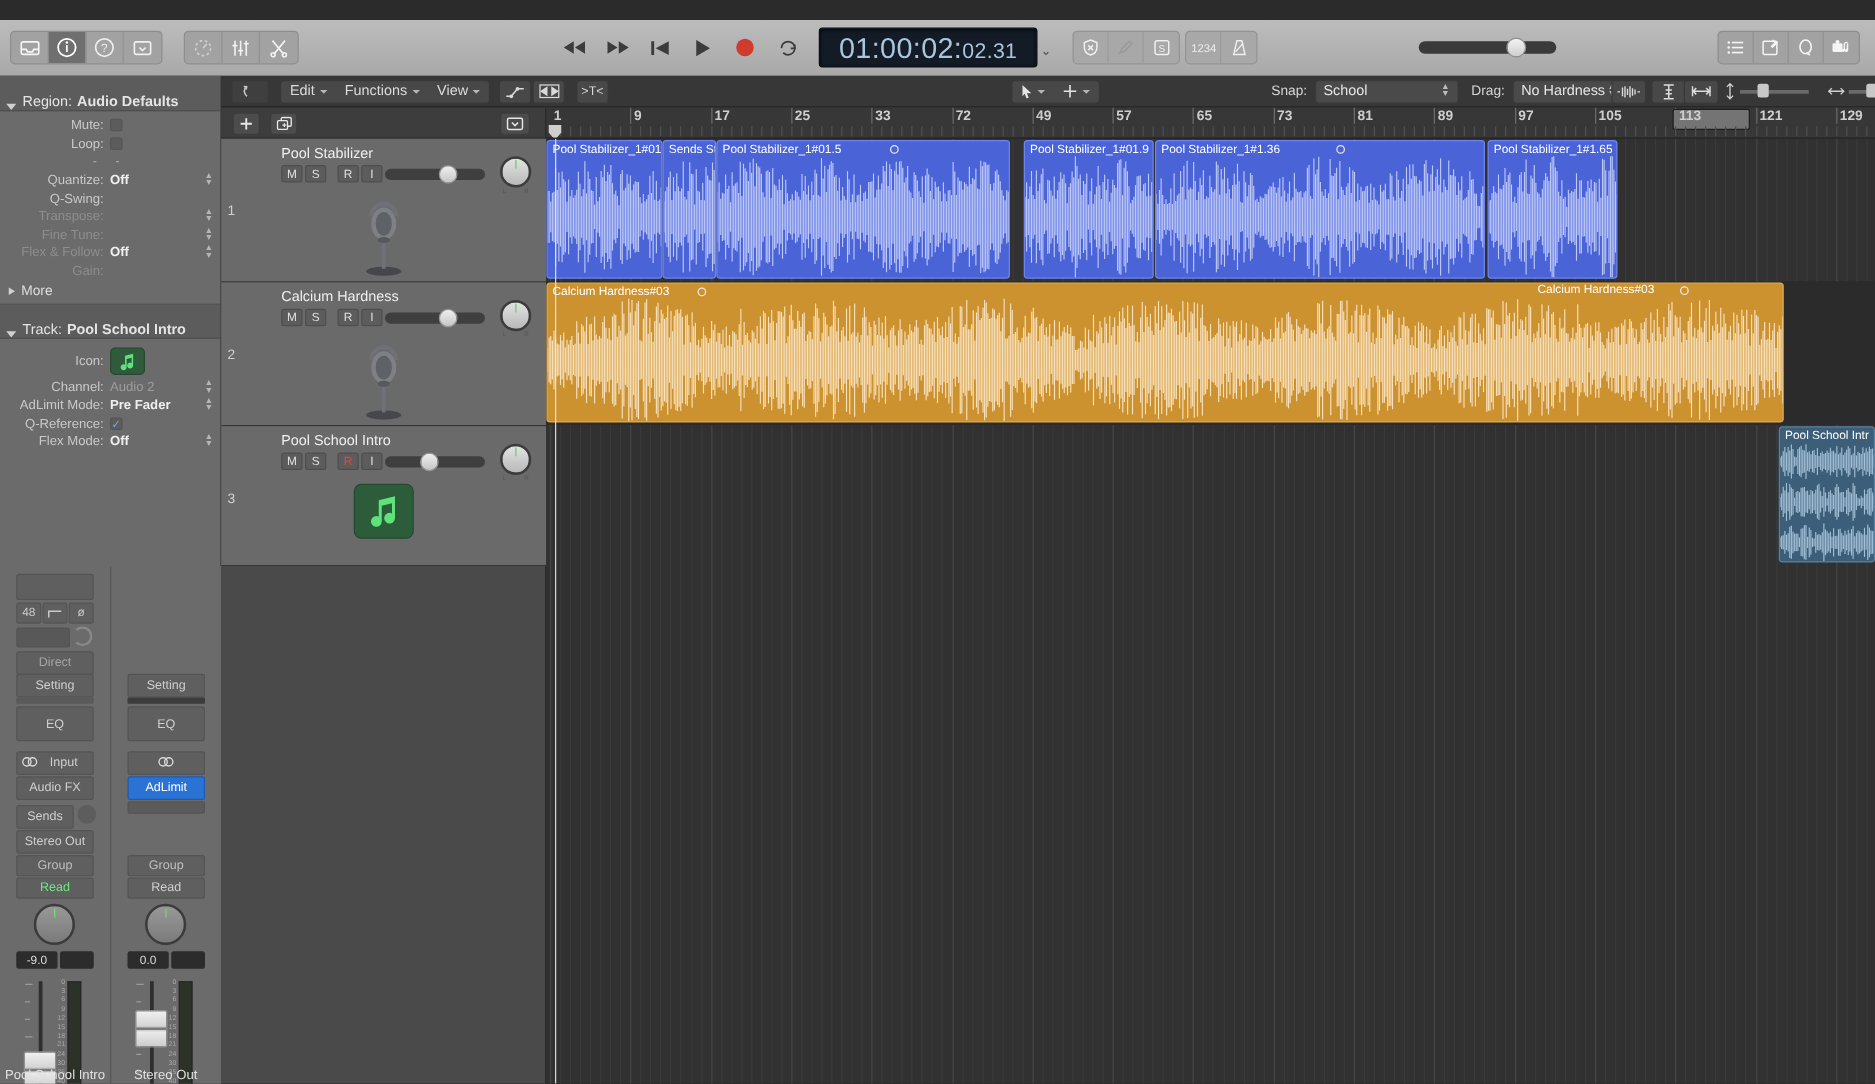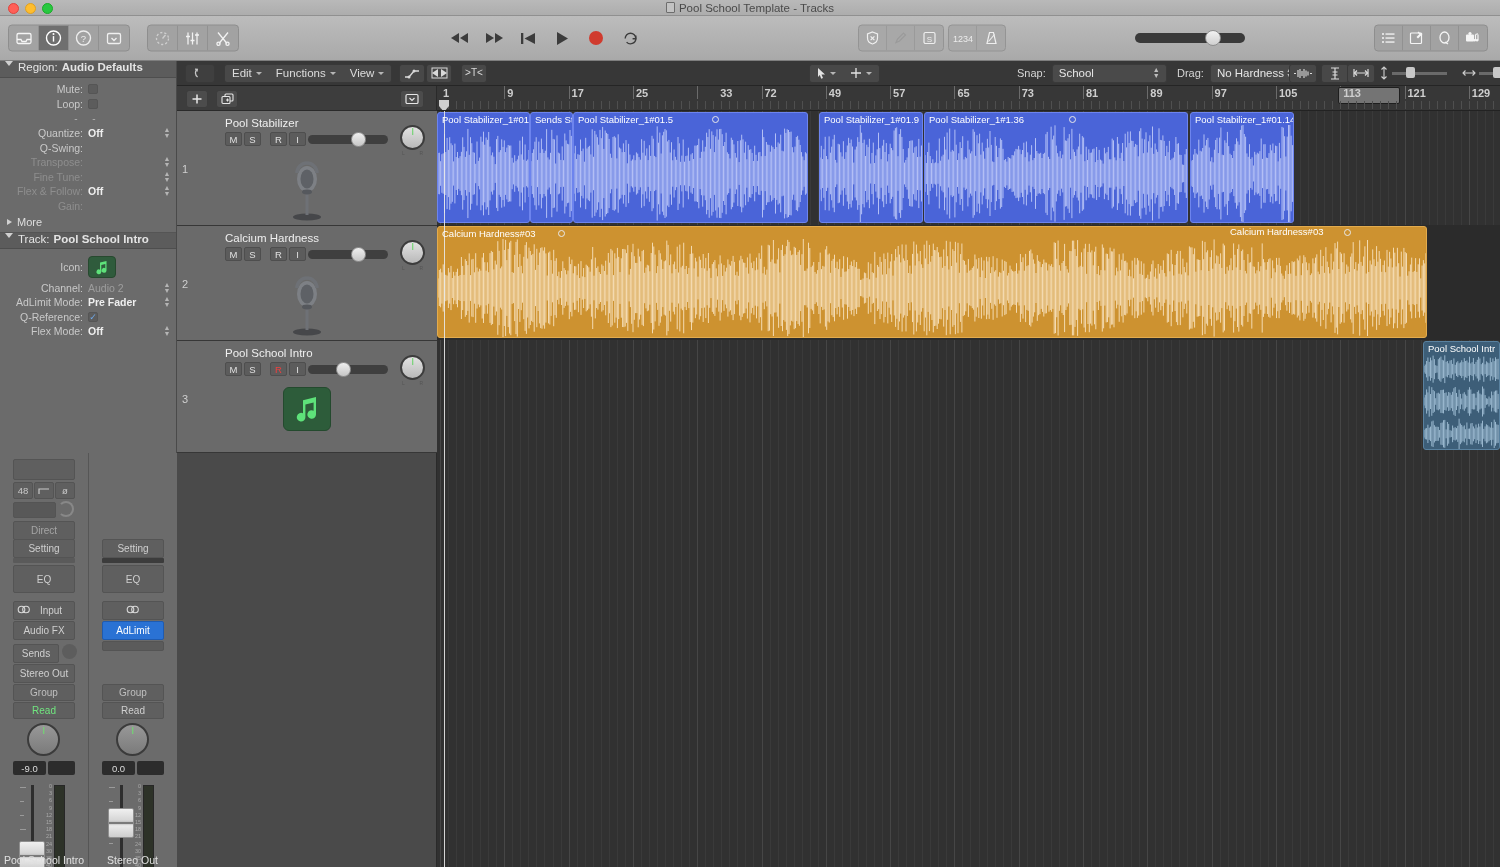--- a/index.html
+++ b/index.html
@@ -81,22 +81,22 @@
   .rg-btn{ width:28px;height:25px;display:flex;align-items:center;justify-content:center;
     border-right:1px solid #919191;color:#fafafa;}
   .rg-btn:last-child{border-right:none;}
 
   
   .inspector{
     position:absolute; left:0; top:61px; width:177px; height:806px;
     background:#6b6b6b; border-right:1px solid #4a4a4a;
   }
   .insp-head{
-    height:17px; background:#5c5c5c; border-bottom:1px solid #4e4e4e;
-    display:flex; align-items:flex-start; padding-left:5px; font-size:11.5px;
+    height:28px; background:#5c5c5c; border-bottom:1px solid #4e4e4e;
+    display:flex; align-items:flex-end; padding-left:5px; font-size:11.5px;
     color:#e4e4e4;
   }
   .tri{ display:inline-block; width:0;height:0; margin-right:5px;
     border-left:5px solid #d0d0d0; border-top:3.5px solid transparent;
     border-bottom:3.5px solid transparent;}
   .tri.down{ border-left:4px solid transparent;border-right:4px solid transparent;
     border-top:5px solid #d0d0d0; border-bottom:none;}
   .insp-head b{font-weight:bold; margin-left:4px;}
   .irow{ height:14.6px; display:flex; align-items:center; font-size:10.5px;}
   .ilbl{ width:88px; text-align:right; padding-right:5px; color:#c9c9c9;}
@@ -224,30 +224,20 @@
   .rg-circ{position:absolute;top:3px;width:7px;height:7px;border:1px solid #e9e9e9;
     border-radius:50%;z-index:3;}
   .wave{position:absolute;left:0;right:0;bottom:0;top:11px;}
   .playhead-line{position:absolute;top:0;bottom:0;width:1px;background:#e8e8e8;opacity:.9;}
 </style>
 </head>
 <body>
 
 <div class="app">
 
-  <div class="titlebar">
-    <div class="traffic">
-      <div class="tl r"></div>
-      <div class="tl y"></div>
-      <div class="tl g"></div>
-    </div>
-    <div class="title-txt">
-      <span class="title-icon"></span><span>Pool School Template - Tracks</span>
-    </div>
-  </div>
 
   <div class="toolbar">
 
     <div class="tb-group" style="left:8px;">
       <div class="tb-btn">
         <svg width="16" height="14" viewBox="0 0 16 14">
             <rect x="1" y="2" width="14" height="10" rx="1.5" fill="none" stroke="#f5f5f5" stroke-width="1.3"></rect>
             <path d="M1 8h4l1 2h4l1-2h4" fill="none" stroke="#f5f5f5" stroke-width="1.3"></path>
           </svg>
       </div>
@@ -328,20 +318,24 @@
           </svg>
       </div>
       <div class="tp">
         <svg width="17" height="17" viewBox="0 0 17 17">
             <path d="M3.2 8.5a5.3 5.3 0 0 1 10.6 0 5.3 5.3 0 0 1-9.2 3.6" fill="none" stroke="#3c3c3c" stroke-width="1.4"></path>
             <path d="M13.8 5.5v3.2h-3.2" fill="none" stroke="#3c3c3c" stroke-width="1.4"></path>
           </svg>
       </div>
     </div>
 
+    <div class="lcd">
+      <div class="lcd-txt"><span>01:00:02</span>:<span class="sm">02.31</span></div>
+      <div class="lcd-caret">⌄</div>
+    </div>
 
     <div class="mini-group" style="left:858px;">
       <div class="mini-btn">
         <svg width="15" height="15" viewBox="0 0 15 15">
             <path d="M7.5 1.5l5 2v4c0 3-2.2 5.2-5 6-2.8-.8-5-3-5-6v-4z" fill="none" stroke="#efefef" stroke-width="1.2"></path>
             <path d="M5.6 5.8l3.8 3.8M9.4 5.8L5.6 9.6" stroke="#efefef" stroke-width="1.2"></path>
           </svg>
       </div>
       <div class="mini-btn">
         <svg width="15" height="15" viewBox="0 0 15 15">
@@ -797,21 +791,21 @@
         <div class="barnum" style="left: 198.9px;">25</div>
         <div class="subtick" style="left: 195.9px;"></div>
         <div class="subtick" style="left: 203.937px;"></div>
         <div class="subtick" style="left: 211.975px;"></div>
         <div class="subtick" style="left: 220.012px;"></div>
         <div class="subtick" style="left: 228.05px;"></div>
         <div class="subtick" style="left: 236.087px;"></div>
         <div class="subtick" style="left: 244.125px;"></div>
         <div class="subtick" style="left: 252.162px;"></div>
         <div class="barline" style="left: 260.2px;"></div>
-        <div class="barnum" style="left: 263.2px; margin-left: 20px;">33</div>
+        <div class="barnum" style="left: 263.2px;">33</div>
         <div class="subtick" style="left: 260.2px;"></div>
         <div class="subtick" style="left: 268.238px;"></div>
         <div class="subtick" style="left: 276.275px;"></div>
         <div class="subtick" style="left: 284.312px;"></div>
         <div class="subtick" style="left: 292.35px;"></div>
         <div class="subtick" style="left: 300.387px;"></div>
         <div class="subtick" style="left: 308.425px;"></div>
         <div class="subtick" style="left: 316.462px;"></div>
         <div class="barline" style="left: 324.5px;"></div>
         <div class="barnum" style="left: 327.5px;">72</div>
@@ -1196,21 +1190,21 @@
             </svg></div>
         </div>
         <div class="region blue" style="left: 487px; top: 1px; width: 264px; height: 111px;">
           <div class="rg-name">Pool Stabilizer_1#1.36</div>
           <div class="rg-circ" style="left: 144px;"></div>
           <div class="wave"><svg width="264" height="99" viewBox="0 0 264 99" preserveAspectRatio="none">
               <path d="M0.0 31.1V67.9M1.3 39.0V60.0M2.6 28.0V71.0M3.9 18.6V80.4M5.2 32.0V67.0M6.5 39.1V59.9M7.8 35.3V63.7M9.1 39.2V59.8M10.4 38.4V60.6M11.7 26.5V72.5M13.0 39.2V59.8M14.3 14.5V84.5M15.6 36.7V62.3M16.9 32.4V66.6M18.2 30.7V68.3M19.5 12.8V86.2M20.8 25.5V73.5M22.1 8.5V90.5M23.4 35.5V63.5M24.7 4.5V94.5M26.0 27.7V71.3M27.3 25.9V73.1M28.6 27.2V71.8M29.9 5.6V93.4M31.2 20.7V78.3M32.5 36.0V63.0M33.8 29.3V69.7M35.1 18.1V80.9M36.4 24.0V75.0M37.7 12.2V86.8M39.0 35.4V63.6M40.3 32.9V66.1M41.6 34.2V64.8M42.9 16.6V82.4M44.2 25.5V73.5M45.5 29.4V69.6M46.8 27.3V71.7M48.1 5.2V93.8M49.4 7.8V91.2M50.7 31.8V67.2M52.0 11.2V87.8M53.3 19.3V79.7M54.6 9.7V89.3M55.9 30.6V68.4M57.2 18.6V80.4M58.5 27.3V71.7M59.8 34.7V64.3M61.1 23.9V75.1M62.4 14.8V84.2M63.7 23.5V75.5M65.0 7.0V92.0M66.3 20.9V78.1M67.6 37.4V61.6M68.9 38.1V60.9M70.2 13.0V86.0M71.5 21.8V77.2M72.8 33.0V66.0M74.1 24.0V75.0M75.4 14.4V84.6M76.7 16.0V83.0M78.0 24.8V74.2M79.3 36.1V62.9M80.6 35.0V64.0M81.9 37.6V61.4M83.2 33.0V66.0M84.5 34.0V65.0M85.8 34.5V64.5M87.1 31.0V68.0M88.4 31.4V67.6M89.7 27.4V71.6M91.0 24.9V74.1M92.3 25.3V73.7M93.6 21.9V77.1M94.9 25.5V73.5M96.2 30.2V68.8M97.5 26.0V73.0M98.8 18.7V80.3M100.1 33.2V65.8M101.4 17.5V81.5M102.7 28.3V70.7M104.0 37.4V61.6M105.3 30.7V68.3M106.6 21.2V77.8M107.9 36.2V62.8M109.2 34.0V65.0M110.5 14.1V84.9M111.8 27.0V72.0M113.1 29.3V69.7M114.4 29.7V69.3M115.7 28.8V70.2M117.0 34.0V65.0M118.3 29.9V69.1M119.6 28.8V70.2M120.9 10.2V88.8M122.2 7.9V91.1M123.5 32.8V66.2M124.8 35.0V64.0M126.1 2.7V96.3M127.4 15.4V83.6M128.7 11.6V87.4M130.0 1.3V97.7M131.3 21.6V77.4M132.6 29.2V69.8M133.9 32.6V66.4M135.2 27.1V71.9M136.5 34.3V64.7M137.8 30.6V68.4M139.1 3.1V95.9M140.4 16.4V82.6M141.7 16.8V82.2M143.0 14.3V84.7M144.3 10.1V88.9M145.6 35.3V63.7M146.9 4.8V94.2M148.2 25.3V73.7M149.5 27.9V71.1M150.8 31.9V67.1M152.1 25.4V73.6M153.4 22.5V76.5M154.7 9.7V89.3M156.0 30.3V68.7M157.3 12.1V86.9M158.6 13.5V85.5M159.9 37.2V61.8M161.2 22.7V76.3M162.5 36.0V63.0M163.8 25.3V73.7M165.1 28.9V70.1M166.4 28.5V70.5M167.7 25.2V73.8M169.0 24.6V74.4M170.3 38.1V60.9M171.6 23.0V76.0M172.9 36.0V63.0M174.2 25.9V73.1M175.5 35.6V63.4M176.8 36.5V62.5M178.1 39.6V59.4M179.4 23.8V75.2M180.7 29.4V69.6M182.0 28.1V70.9M183.3 22.9V76.1M184.6 35.3V63.7M185.9 35.3V63.7M187.2 14.6V84.4M188.5 16.3V82.7M189.8 33.4V65.6M191.1 36.3V62.7M192.4 13.0V86.0M193.7 19.7V79.3M195.0 34.2V64.8M196.3 28.8V70.2M197.6 19.0V80.0M198.9 37.0V62.0M200.2 9.7V89.3M201.5 23.4V75.6M202.8 7.6V91.4M204.1 18.9V80.1M205.4 7.4V91.6M206.7 16.7V82.3M208.0 17.0V82.0M209.3 22.8V76.2M210.6 19.9V79.1M211.9 20.9V78.1M213.2 32.3V66.7M214.5 7.2V91.8M215.8 4.2V94.8M217.1 14.6V84.4M218.4 29.2V69.8M219.7 15.3V83.7M221.0 8.3V90.7M222.3 28.5V70.5M223.6 17.3V81.7M224.9 11.3V87.7M226.2 23.7V75.3M227.5 2.5V96.5M228.8 29.8V69.2M230.1 19.5V79.5M231.4 25.4V73.6M232.7 27.9V71.1M234.0 4.3V94.7M235.3 15.9V83.1M236.6 16.2V82.8M237.9 11.4V87.6M239.2 16.9V82.1M240.5 32.0V67.0M241.8 21.8V77.2M243.1 28.2V70.8M244.4 16.9V82.1M245.7 36.1V62.9M247.0 34.7V64.3M248.3 33.6V65.4M249.6 28.0V71.0M250.9 13.0V86.0M252.2 19.8V79.2M253.5 19.2V79.8M254.8 30.7V68.3M256.1 31.0V68.0M257.4 40.5V58.5M258.7 40.9V58.1M260.0 30.3V68.7M261.3 25.0V74.0M262.6 25.4V73.6M263.9 36.5V62.5" stroke="#c5cffa" stroke-width="0.9" opacity="0.95"></path>
             </svg></div>
         </div>
         <div class="region blue" style="left: 753px; top: 1px; width: 104px; height: 111px;">
-          <div class="rg-name">Pool Stabilizer_1#01.14</div>
+          <div class="rg-name">Pool Stabilizer_1#1.65</div>
           <div class="wave"><svg width="104" height="99" viewBox="0 0 104 99" preserveAspectRatio="none">
               <path d="M0.0 37.1V61.9M1.3 36.0V63.0M2.6 30.5V68.5M3.9 25.0V74.0M5.2 29.4V69.6M6.5 30.5V68.5M7.8 15.6V83.4M9.1 26.7V72.3M10.4 27.4V71.6M11.7 24.0V75.0M13.0 10.4V88.6M14.3 21.5V77.5M15.6 15.9V83.1M16.9 13.9V85.1M18.2 23.5V75.5M19.5 37.3V61.7M20.8 33.3V65.7M22.1 38.3V60.7M23.4 25.7V73.3M24.7 16.0V83.0M26.0 13.8V85.2M27.3 29.1V69.9M28.6 13.6V85.4M29.9 3.5V95.5M31.2 30.7V68.3M32.5 31.1V67.9M33.8 16.3V82.7M35.1 18.8V80.2M36.4 7.9V91.1M37.7 22.1V76.9M39.0 29.7V69.3M40.3 31.0V68.0M41.6 34.0V65.0M42.9 26.9V72.1M44.2 20.2V78.8M45.5 14.3V84.7M46.8 17.4V81.6M48.1 20.7V78.3M49.4 5.9V93.1M50.7 1.5V97.5M52.0 1.0V98.0M53.3 10.0V89.0M54.6 12.7V86.3M55.9 29.4V69.6M57.2 32.8V66.2M58.5 20.2V78.8M59.8 35.0V64.0M61.1 33.3V65.7M62.4 41.5V57.5M63.7 27.8V71.2M65.0 30.5V68.5M66.3 28.7V70.3M67.6 29.6V69.4M68.9 27.1V71.9M70.2 14.5V84.5M71.5 34.9V64.1M72.8 20.3V78.7M74.1 20.2V78.8M75.4 33.6V65.4M76.7 34.0V65.0M78.0 29.1V69.9M79.3 20.8V78.2M80.6 26.4V72.6M81.9 19.5V79.5M83.2 29.0V70.0M84.5 21.6V77.4M85.8 22.1V76.9M87.1 37.4V61.6M88.4 18.9V80.1M89.7 34.2V64.8M91.0 2.9V96.1M92.3 3.7V95.3M93.6 12.2V86.8M94.9 32.5V66.5M96.2 12.6V86.4M97.5 1.0V98.0M98.8 1.0V98.0M100.1 11.7V87.3M101.4 21.1V77.9M102.7 31.4V67.6M104.0 29.0V70.0" stroke="#c5cffa" stroke-width="0.9" opacity="0.95"></path>
             </svg></div>
         </div>
         <div class="region orange" style="left: 0px; top: 115px; width: 990px; height: 112px;">
           <div class="rg-name">Calcium Hardness#03</div>
           <div class="rg-circ" style="left: 120px;"></div>
           <div class="wave"><svg width="990" height="100" viewBox="0 0 990 100" preserveAspectRatio="none">
               <path d="M0.0 40.4V59.6M1.3 32.0V68.0M2.6 30.7V69.3M3.9 34.4V65.6M5.2 26.4V73.6M6.5 32.4V67.6M7.8 36.8V63.2M9.1 37.6V62.4M10.4 30.0V70.0M11.7 34.4V65.6M13.0 27.9V72.1M14.3 40.0V60.0M15.6 33.8V66.2M16.9 37.6V62.4M18.2 33.9V66.1M19.5 30.7V69.3M20.8 38.0V62.0M22.1 37.0V63.0M23.4 19.0V81.0M24.7 27.9V72.1M26.0 36.9V63.1M27.3 21.2V78.8M28.6 23.0V77.0M29.9 27.1V72.9M31.2 15.4V84.6M32.5 37.1V62.9M33.8 21.4V78.6M35.1 20.9V79.1M36.4 34.3V65.7M37.7 15.2V84.8M39.0 29.5V70.5M40.3 33.5V66.5M41.6 30.8V69.2M42.9 32.6V67.4M44.2 19.5V80.5M45.5 15.0V85.0M46.8 24.2V75.8M48.1 32.7V67.3M49.4 24.3V75.7M50.7 34.2V65.8M52.0 15.1V84.9M53.3 12.9V87.1M54.6 14.0V86.0M55.9 31.4V68.6M57.2 22.6V77.4M58.5 26.5V73.5M59.8 3.2V96.8M61.1 12.8V87.2M62.4 30.3V69.7M63.7 28.5V71.5M65.0 1.0V99.0M66.3 12.0V88.0M67.6 1.9V98.1M68.9 22.1V77.9M70.2 10.9V89.1M71.5 4.5V95.5M72.8 2.8V97.2M74.1 34.1V65.9M75.4 34.9V65.1M76.7 16.9V83.1M78.0 3.9V96.1M79.3 1.4V98.6M80.6 29.0V71.0M81.9 16.1V83.9M83.2 27.8V72.2M84.5 35.3V64.7M85.8 18.8V81.2M87.1 7.1V92.9M88.4 4.1V95.9M89.7 20.5V79.5M91.0 9.6V90.4M92.3 13.0V87.0M93.6 17.1V82.9M94.9 15.9V84.1M96.2 6.3V93.7M97.5 31.9V68.1M98.8 10.8V89.2M100.1 27.0V73.0M101.4 14.6V85.4M102.7 9.9V90.1M104.0 9.3V90.7M105.3 12.6V87.4M106.6 9.3V90.7M107.9 15.4V84.6M109.2 37.5V62.5M110.5 14.6V85.4M111.8 13.5V86.5M113.1 22.1V77.9M114.4 35.7V64.3M115.7 11.8V88.2M117.0 22.9V77.1M118.3 20.2V79.8M119.6 38.1V61.9M120.9 33.7V66.3M122.2 39.8V60.2M123.5 33.0V67.0M124.8 23.3V76.7M126.1 30.1V69.9M127.4 32.1V67.9M128.7 36.3V63.7M130.0 32.6V67.4M131.3 18.8V81.2M132.6 26.1V73.9M133.9 21.6V78.4M135.2 35.3V64.7M136.5 28.1V71.9M137.8 28.3V71.7M139.1 37.2V62.8M140.4 25.8V74.2M141.7 40.0V60.0M143.0 23.1V76.9M144.3 38.4V61.6M145.6 30.0V70.0M146.9 39.1V60.9M148.2 26.7V73.3M149.5 27.8V72.2M150.8 29.3V70.7M152.1 33.7V66.3M153.4 21.3V78.7M154.7 9.0V91.0M156.0 37.7V62.3M157.3 19.6V80.4M158.6 30.0V70.0M159.9 28.4V71.6M161.2 34.1V65.9M162.5 36.0V64.0M163.8 26.4V73.6M165.1 27.8V72.2M166.4 33.0V67.0M167.7 22.7V77.3M169.0 36.7V63.3M170.3 15.0V85.0M171.6 24.7V75.3M172.9 10.9V89.1M174.2 12.5V87.5M175.5 37.1V62.9M176.8 15.3V84.7M178.1 20.4V79.6M179.4 9.9V90.1M180.7 18.9V81.1M182.0 34.1V65.9M183.3 20.3V79.7M184.6 11.0V89.0M185.9 10.9V89.1M187.2 11.5V88.5M188.5 15.1V84.9M189.8 7.1V92.9M191.1 36.6V63.4M192.4 30.9V69.1M193.7 14.2V85.8M195.0 5.8V94.2M196.3 18.2V81.8M197.6 24.9V75.1M198.9 24.9V75.1M200.2 10.7V89.3M201.5 18.5V81.5M202.8 23.3V76.7M204.1 13.1V86.9M205.4 11.9V88.1M206.7 34.8V65.2M208.0 29.6V70.4M209.3 26.8V73.2M210.6 27.5V72.5M211.9 33.3V66.7M213.2 15.0V85.0M214.5 4.7V95.3M215.8 8.5V91.5M217.1 16.6V83.4M218.4 35.1V64.9M219.7 28.1V71.9M221.0 12.2V87.8M222.3 15.3V84.7M223.6 21.6V78.4M224.9 30.9V69.1M226.2 23.3V76.7M227.5 22.4V77.6M228.8 2.6V97.4M230.1 6.9V93.1M231.4 27.2V72.8M232.7 16.4V83.6M234.0 35.3V64.7M235.3 26.3V73.7M236.6 23.6V76.4M237.9 31.0V69.0M239.2 8.7V91.3M240.5 34.5V65.5M241.8 6.6V93.4M243.1 29.4V70.6M244.4 27.8V72.2M245.7 4.7V95.3M247.0 31.1V68.9M248.3 28.0V72.0M249.6 36.0V64.0M250.9 29.9V70.1M252.2 15.9V84.1M253.5 7.9V92.1M254.8 15.4V84.6M256.1 30.4V69.6M257.4 19.8V80.2M258.7 23.5V76.5M260.0 38.6V61.4M261.3 18.5V81.5M262.6 21.8V78.2M263.9 29.9V70.1M265.2 16.0V84.0M266.5 30.4V69.6M267.8 19.9V80.1M269.1 32.7V67.3M270.4 15.0V85.0M271.7 30.2V69.8M273.0 39.9V60.1M274.3 26.1V73.9M275.6 24.1V75.9M276.9 22.1V77.9M278.2 30.4V69.6M279.5 38.3V61.7M280.8 26.4V73.6M282.1 17.4V82.6M283.4 25.4V74.6M284.7 37.9V62.1M286.0 27.1V72.9M287.3 33.5V66.5M288.6 29.7V70.3M289.9 21.4V78.6M291.2 26.4V73.6M292.5 27.7V72.3M293.8 23.1V76.9M295.1 17.9V82.1M296.4 23.9V76.1M297.7 37.2V62.8M299.0 33.7V66.3M300.3 37.8V62.2M301.6 22.4V77.6M302.9 17.8V82.2M304.2 21.1V78.9M305.5 24.5V75.5M306.8 24.9V75.1M308.1 29.5V70.5M309.4 19.4V80.6M310.7 35.6V64.4M312.0 15.6V84.4M313.3 24.7V75.3M314.6 30.1V69.9M315.9 23.2V76.8M317.2 32.3V67.7M318.5 19.6V80.4M319.8 31.6V68.4M321.1 15.2V84.8M322.4 20.8V79.2M323.7 7.5V92.5M325.0 35.3V64.7M326.3 28.8V71.2M327.6 36.7V63.3M328.9 31.6V68.4M330.2 6.8V93.2M331.5 7.4V92.6M332.8 23.8V76.2M334.1 21.5V78.5M335.4 2.0V98.0M336.7 25.4V74.6M338.0 25.6V74.4M339.3 21.4V78.6M340.6 10.2V89.8M341.9 34.4V65.6M343.2 12.0V88.0M344.5 6.8V93.2M345.8 17.9V82.1M347.1 16.3V83.7M348.4 8.1V91.9M349.7 1.9V98.1M351.0 4.0V96.0M352.3 12.6V87.4M353.6 17.2V82.8M354.9 16.4V83.6M356.2 8.8V91.2M357.5 9.8V90.2M358.8 16.9V83.1M360.1 14.0V86.0M361.4 12.2V87.8M362.7 26.9V73.1M364.0 16.2V83.8M365.3 1.0V99.0M366.6 32.8V67.2M367.9 32.7V67.3M369.2 30.5V69.5M370.5 4.7V95.3M371.8 10.0V90.0M373.1 29.1V70.9M374.4 27.6V72.4M375.7 24.0V76.0M377.0 34.0V66.0M378.3 35.7V64.3M379.6 32.1V67.9M380.9 24.0V76.0M382.2 14.6V85.4M383.5 31.1V68.9M384.8 27.9V72.1M386.1 28.6V71.4M387.4 11.4V88.6M388.7 8.1V91.9M390.0 16.6V83.4M391.3 15.5V84.5M392.6 34.8V65.2M393.9 22.8V77.2M395.2 20.9V79.1M396.5 16.7V83.3M397.8 29.9V70.1M399.1 23.7V76.3M400.4 31.1V68.9M401.7 21.2V78.8M403.0 38.9V61.1M404.3 30.5V69.5M405.6 18.2V81.8M406.9 33.8V66.2M408.2 33.4V66.6M409.5 19.3V80.7M410.8 31.0V69.0M412.1 27.1V72.9M413.4 23.5V76.5M414.7 28.0V72.0M416.0 21.9V78.1M417.3 29.2V70.8M418.6 24.0V76.0M419.9 30.8V69.2M421.2 30.8V69.2M422.5 41.9V58.1M423.8 41.7V58.3M425.1 40.5V59.5M426.4 34.5V65.5M427.7 35.2V64.8M429.0 39.9V60.1M430.3 24.2V75.8M431.6 41.3V58.7M432.9 25.7V74.3M434.2 34.2V65.8M435.5 35.1V64.9M436.8 13.9V86.1M438.1 39.7V60.3M439.4 27.0V73.0M440.7 28.8V71.2M442.0 18.9V81.1M443.3 23.9V76.1M444.6 36.6V63.4M445.9 15.5V84.5M447.2 21.0V79.0M448.5 36.2V63.8M449.8 14.6V85.4M451.1 30.3V69.7M452.4 23.5V76.5M453.7 16.0V84.0M455.0 37.6V62.4M456.3 22.6V77.4M457.6 11.1V88.9M458.9 19.2V80.8M460.2 8.0V92.0M461.5 16.5V83.5M462.8 24.4V75.6M464.1 6.4V93.6M465.4 20.4V79.6M466.7 22.7V77.3M468.0 6.6V93.4M469.3 22.0V78.0M470.6 35.0V65.0M471.9 27.6V72.4M473.2 35.7V64.3M474.5 15.9V84.1M475.8 3.5V96.5M477.1 27.5V72.5M478.4 6.6V93.4M479.7 15.5V84.5M481.0 23.2V76.8M482.3 13.0V87.0M483.6 26.3V73.7M484.9 29.9V70.1M486.2 6.7V93.3M487.5 20.5V79.5M488.8 2.7V97.3M490.1 26.1V73.9M491.4 6.9V93.1M492.7 23.7V76.3M494.0 18.0V82.0M495.3 5.6V94.4M496.6 12.0V88.0M497.9 12.3V87.7M499.2 9.0V91.0M500.5 14.3V85.7M501.8 19.1V80.9M503.1 18.7V81.3M504.4 29.8V70.2M505.7 11.4V88.6M507.0 28.0V72.0M508.3 2.8V97.2M509.6 18.2V81.8M510.9 31.5V68.5M512.2 3.7V96.3M513.5 28.0V72.0M514.8 11.2V88.8M516.1 13.0V87.0M517.4 3.8V96.2M518.7 24.6V75.4M520.0 4.8V95.2M521.3 34.8V65.2M522.6 16.1V83.9M523.9 5.5V94.5M525.2 21.9V78.1M526.5 22.9V77.1M527.8 26.7V73.3M529.1 34.7V65.3M530.4 21.1V78.9M531.7 32.7V67.3M533.0 31.8V68.2M534.3 29.9V70.1M535.6 28.3V71.7M536.9 16.5V83.5M538.2 21.3V78.7M539.5 30.6V69.4M540.8 20.0V80.0M542.1 39.1V60.9M543.4 19.3V80.7M544.7 32.5V67.5M546.0 22.5V77.5M547.3 40.0V60.0M548.6 18.8V81.2M549.9 23.4V76.6M551.2 19.1V80.9M552.5 35.1V64.9M553.8 29.2V70.8M555.1 18.2V81.8M556.4 33.6V66.4M557.7 32.2V67.8M559.0 20.2V79.8M560.3 38.6V61.4M561.6 34.2V65.8M562.9 34.8V65.2M564.2 21.5V78.5M565.5 32.8V67.2M566.8 22.9V77.1M568.1 23.9V76.1M569.4 37.5V62.5M570.7 34.9V65.1M572.0 27.6V72.4M573.3 31.4V68.6M574.6 32.9V67.1M575.9 33.7V66.3M577.2 33.0V67.0M578.5 25.2V74.8M579.8 35.6V64.4M581.1 32.5V67.5M582.4 16.0V84.0M583.7 24.1V75.9M585.0 19.4V80.6M586.3 32.7V67.3M587.6 15.9V84.1M588.9 28.1V71.9M590.2 27.2V72.8M591.5 12.9V87.1M592.8 11.5V88.5M594.1 15.4V84.6M595.4 21.4V78.6M596.7 25.7V74.3M598.0 35.0V65.0M599.3 17.1V82.9M600.6 22.8V77.2M601.9 23.9V76.1M603.2 29.1V70.9M604.5 26.1V73.9M605.8 21.5V78.5M607.1 24.5V75.5M608.4 24.7V75.3M609.7 32.5V67.5M611.0 26.3V73.7M612.3 27.9V72.1M613.6 26.2V73.8M614.9 29.1V70.9M616.2 4.3V95.7M617.5 4.9V95.1M618.8 20.8V79.2M620.1 2.5V97.5M621.4 27.2V72.8M622.7 32.7V67.3M624.0 25.0V75.0M625.3 23.0V77.0M626.6 5.9V94.1M627.9 28.0V72.0M629.2 31.3V68.7M630.5 34.6V65.4M631.8 12.9V87.1M633.1 13.2V86.8M634.4 2.6V97.4M635.7 2.6V97.4M637.0 11.1V88.9M638.3 18.0V82.0M639.6 2.1V97.9M640.9 29.2V70.8M642.2 27.8V72.2M643.5 14.3V85.7M644.8 28.7V71.3M646.1 10.5V89.5M647.4 5.8V94.2M648.7 35.8V64.2M650.0 14.0V86.0M651.3 5.8V94.2M652.6 14.4V85.6M653.9 12.4V87.6M655.2 27.3V72.7M656.5 13.7V86.3M657.8 8.7V91.3M659.1 36.0V64.0M660.4 28.0V72.0M661.7 37.2V62.8M663.0 32.1V67.9M664.3 6.4V93.6M665.6 9.7V90.3M666.9 32.4V67.6M668.2 15.6V84.4M669.5 15.9V84.1M670.8 20.7V79.3M672.1 9.6V90.4M673.4 13.3V86.7M674.7 13.5V86.5M676.0 10.7V89.3M677.3 37.4V62.6M678.6 29.6V70.4M679.9 33.3V66.7M681.2 16.2V83.8M682.5 32.4V67.6M683.8 21.7V78.3M685.1 15.4V84.6M686.4 23.1V76.9M687.7 22.7V77.3M689.0 24.5V75.5M690.3 37.9V62.1M691.6 31.7V68.3M692.9 38.4V61.6M694.2 22.6V77.4M695.5 40.3V59.7M696.8 19.8V80.2M698.1 26.7V73.3M699.4 20.1V79.9M700.7 22.4V77.6M702.0 35.8V64.2M703.3 23.3V76.7M704.6 36.9V63.1M705.9 25.5V74.5M707.2 40.6V59.4M708.5 39.8V60.2M709.8 36.7V63.3M711.1 41.1V58.9M712.4 33.5V66.5M713.7 26.2V73.8M715.0 22.5V77.5M716.3 38.7V61.3M717.6 30.3V69.7M718.9 40.6V59.4M720.2 26.0V74.0M721.5 35.6V64.4M722.8 27.8V72.2M724.1 31.9V68.1M725.4 22.3V77.7M726.7 35.1V64.9M728.0 38.5V61.5M729.3 15.4V84.6M730.6 16.1V83.9M731.9 33.3V66.7M733.2 11.8V88.2M734.5 26.2V73.8M735.8 37.5V62.5M737.1 27.0V73.0M738.4 15.9V84.1M739.7 12.9V87.1M741.0 35.7V64.3M742.3 12.9V87.1M743.6 36.4V63.6M744.9 20.7V79.3M746.2 29.0V71.0M747.5 34.3V65.7M748.8 24.5V75.5M750.1 37.4V62.6M751.4 8.4V91.6M752.7 9.4V90.6M754.0 9.4V90.6M755.3 16.2V83.8M756.6 10.4V89.6M757.9 33.7V66.3M759.2 21.3V78.7M760.5 21.6V78.4M761.8 22.0V78.0M763.1 32.2V67.8M764.4 2.8V97.2M765.7 21.2V78.8M767.0 3.9V96.1M768.3 14.3V85.7M769.6 12.3V87.7M770.9 33.0V67.0M772.2 19.1V80.9M773.5 12.2V87.8M774.8 30.7V69.3M776.1 1.4V98.6M777.4 25.4V74.6M778.7 17.4V82.6M780.0 18.3V81.7M781.3 25.9V74.1M782.6 15.3V84.7M783.9 29.9V70.1M785.2 5.6V94.4M786.5 7.4V92.6M787.8 35.8V64.2M789.1 28.8V71.2M790.4 32.5V67.5M791.7 27.2V72.8M793.0 20.3V79.7M794.3 32.2V67.8M795.6 5.4V94.6M796.9 16.8V83.2M798.2 29.4V70.6M799.5 11.0V89.0M800.8 6.4V93.6M802.1 31.9V68.1M803.4 13.1V86.9M804.7 11.5V88.5M806.0 22.0V78.0M807.3 32.9V67.1M808.6 35.4V64.6M809.9 16.1V83.9M811.2 24.7V75.3M812.5 24.2V75.8M813.8 9.4V90.6M815.1 28.4V71.6M816.4 28.8V71.2M817.7 35.4V64.6M819.0 32.4V67.6M820.3 23.9V76.1M821.6 33.3V66.7M822.9 28.2V71.8M824.2 5.4V94.6M825.5 21.1V78.9M826.8 24.3V75.7M828.1 31.7V68.3M829.4 24.0V76.0M830.7 21.2V78.8M832.0 20.3V79.7M833.3 40.3V59.7M834.6 22.4V77.6M835.9 30.3V69.7M837.2 34.3V65.7M838.5 19.9V80.1M839.8 26.8V73.2M841.1 19.8V80.2M842.4 27.9V72.1M843.7 35.5V64.5M845.0 37.7V62.3M846.3 40.8V59.2M847.6 32.8V67.2M848.9 27.3V72.7M850.2 36.0V64.0M851.5 25.0V75.0M852.8 35.6V64.4M854.1 23.3V76.7M855.4 24.1V75.9M856.7 23.4V76.6M858.0 37.8V62.2M859.3 20.5V79.5M860.6 22.4V77.6M861.9 17.6V82.4M863.2 37.2V62.8M864.5 25.3V74.7M865.8 17.2V82.8M867.1 19.2V80.8M868.4 24.3V75.7M869.7 32.2V67.8M871.0 25.3V74.7M872.3 37.1V62.9M873.6 35.4V64.6M874.9 20.4V79.6M876.2 25.3V74.7M877.5 19.6V80.4M878.8 16.3V83.7M880.1 33.6V66.4M881.4 36.2V63.8M882.7 11.8V88.2M884.0 28.1V71.9M885.3 18.0V82.0M886.6 34.8V65.2M887.9 9.2V90.8M889.2 23.6V76.4M890.5 29.1V70.9M891.8 35.4V64.6M893.1 15.6V84.4M894.4 31.6V68.4M895.7 23.6V76.4M897.0 5.1V94.9M898.3 10.4V89.6M899.6 3.6V96.4M900.9 31.0V69.0M902.2 14.2V85.8M903.5 15.7V84.3M904.8 24.2V75.8M906.1 15.3V84.7M907.4 35.7V64.3M908.7 26.5V73.5M910.0 28.5V71.5M911.3 33.9V66.1M912.6 18.7V81.3M913.9 15.4V84.6M915.2 4.1V95.9M916.5 31.1V68.9M917.8 24.1V75.9M919.1 32.6V67.4M920.4 25.7V74.3M921.7 2.3V97.7M923.0 23.9V76.1M924.3 27.8V72.2M925.6 18.5V81.5M926.9 8.3V91.7M928.2 35.5V64.5M929.5 2.0V98.0M930.8 34.0V66.0M932.1 22.5V77.5M933.4 26.5V73.5M934.7 11.4V88.6M936.0 21.3V78.7M937.3 28.1V71.9M938.6 8.1V91.9M939.9 23.7V76.3M941.2 13.0V87.0M942.5 20.8V79.2M943.8 33.8V66.2M945.1 27.1V72.9M946.4 22.5V77.5M947.7 34.2V65.8M949.0 11.9V88.1M950.3 28.6V71.4M951.6 13.8V86.2M952.9 20.5V79.5M954.2 29.4V70.6M955.5 9.7V90.3M956.8 14.7V85.3M958.1 28.5V71.5M959.4 9.8V90.2M960.7 25.2V74.8M962.0 38.5V61.5M963.3 13.6V86.4M964.6 28.6V71.4M965.9 9.9V90.1M967.2 14.1V85.9M968.5 15.2V84.8M969.8 37.7V62.3M971.1 33.3V66.7M972.4 26.5V73.5M973.7 19.6V80.4M975.0 34.0V66.0M976.3 32.9V67.1M977.6 20.1V79.9M978.9 33.9V66.1M980.2 26.3V73.7M981.5 20.4V79.6M982.8 40.4V59.6M984.1 27.5V72.5M985.4 22.1V77.9M986.7 25.4V74.6M988.0 15.2V84.8M989.3 38.9V61.1" stroke="#fbe7c6" stroke-width="0.9" opacity="0.95"></path>
             </svg></div>

